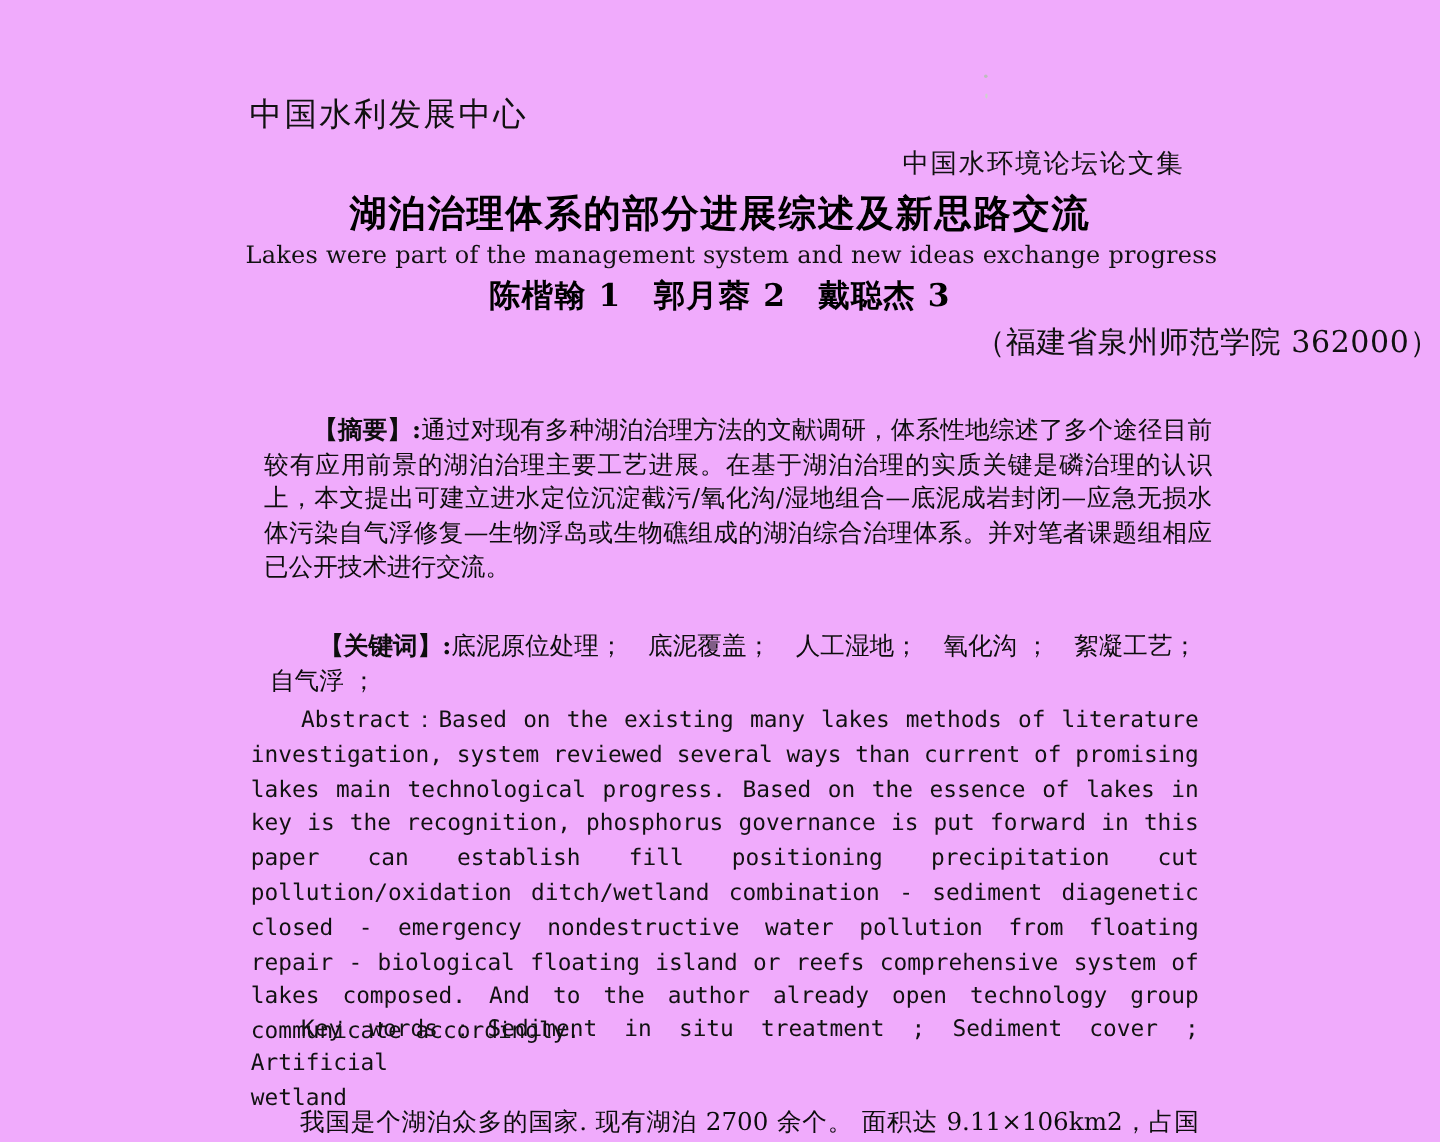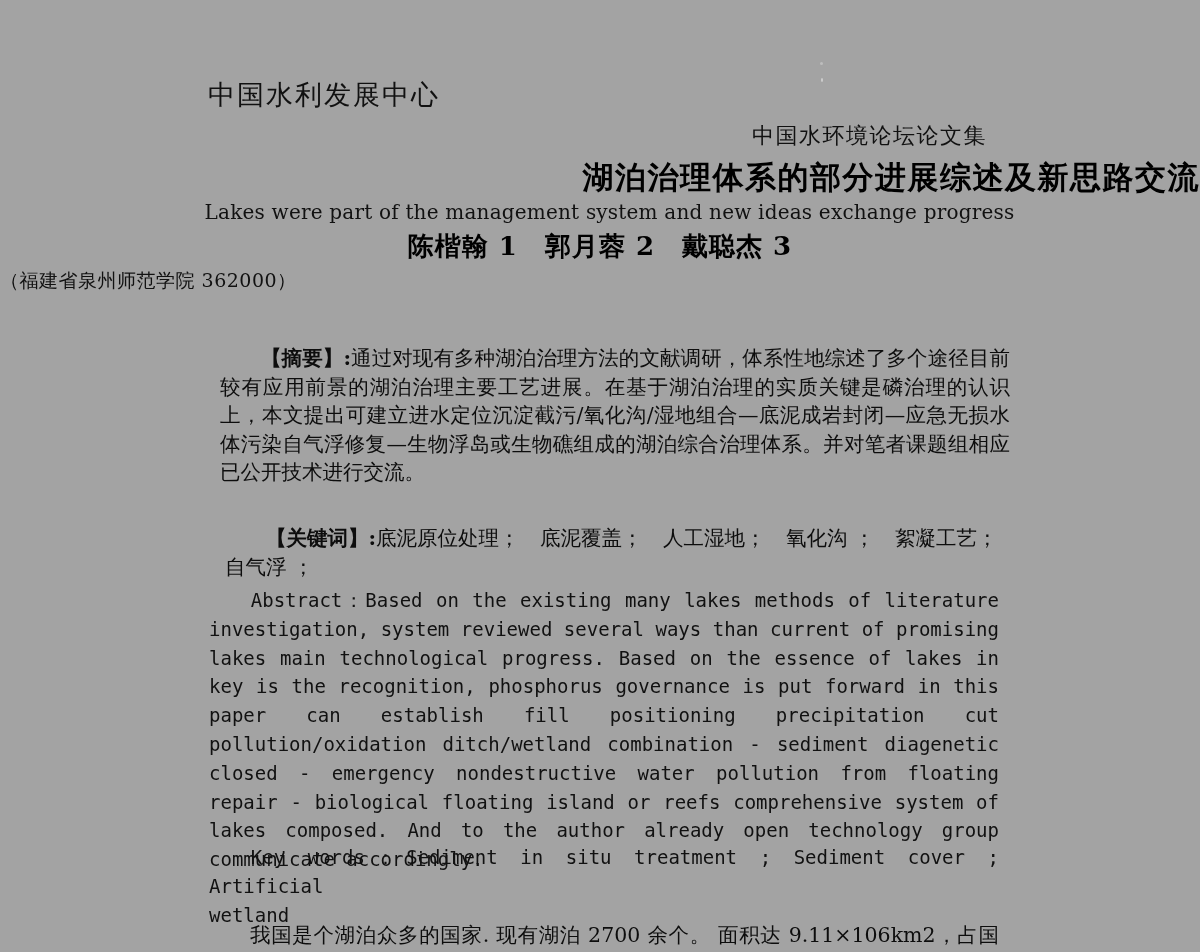--- a/index.html
+++ b/index.html
@@ -13,21 +13,21 @@
     position: relative;
     overflow: hidden;
     font-family: "DejaVu Serif", "Liberation Serif", serif;
     color: #0a0a0a;
     -webkit-font-smoothing: none;
   }
 
   .page {
     position: absolute;
     inset: 0;
-    background: #a3a3a3;
+    background: #f0abfc;
   }
 
   
   .tl { position: absolute; white-space: nowrap; }
 
   
   .masthead {
     left: 208px;
     top: 77px;
     font-family: "DejaVu Serif", serif;
@@ -43,21 +43,21 @@
     font-family: "DejaVu Serif", serif;
     font-size: 22px;
     letter-spacing: 1.5px;
     color: #111;
   }
 
   .doc-title {
     left: 0;
     right: 0;
     top: 157px;
-    text-align: right;
+    text-align: center;
     white-space: nowrap;
     font-family: "DejaVu Serif", serif;
     font-size: 31px;
     font-weight: 700;
     letter-spacing: 1.5px;
     color: #000;
   }
 
   .doc-title-en {
     left: 0;
@@ -82,24 +82,24 @@
     font-size: 26px;
     font-weight: 700;
     letter-spacing: 1px;
     color: #000;
   }
 
   .affiliation {
     left: 0;
     right: 0;
     top: 268px;
-    text-align: left;
+    text-align: right;
     white-space: nowrap;
     font-family: "DejaVu Serif", serif;
-    font-size: 19px;
+    font-size: 25px;
     letter-spacing: 0.5px;
     color: #111;
   }
 
   
   .cn-block {
     position: absolute;
     left: 209px;
     width: 790px;
     font-family: "DejaVu Serif", serif;

